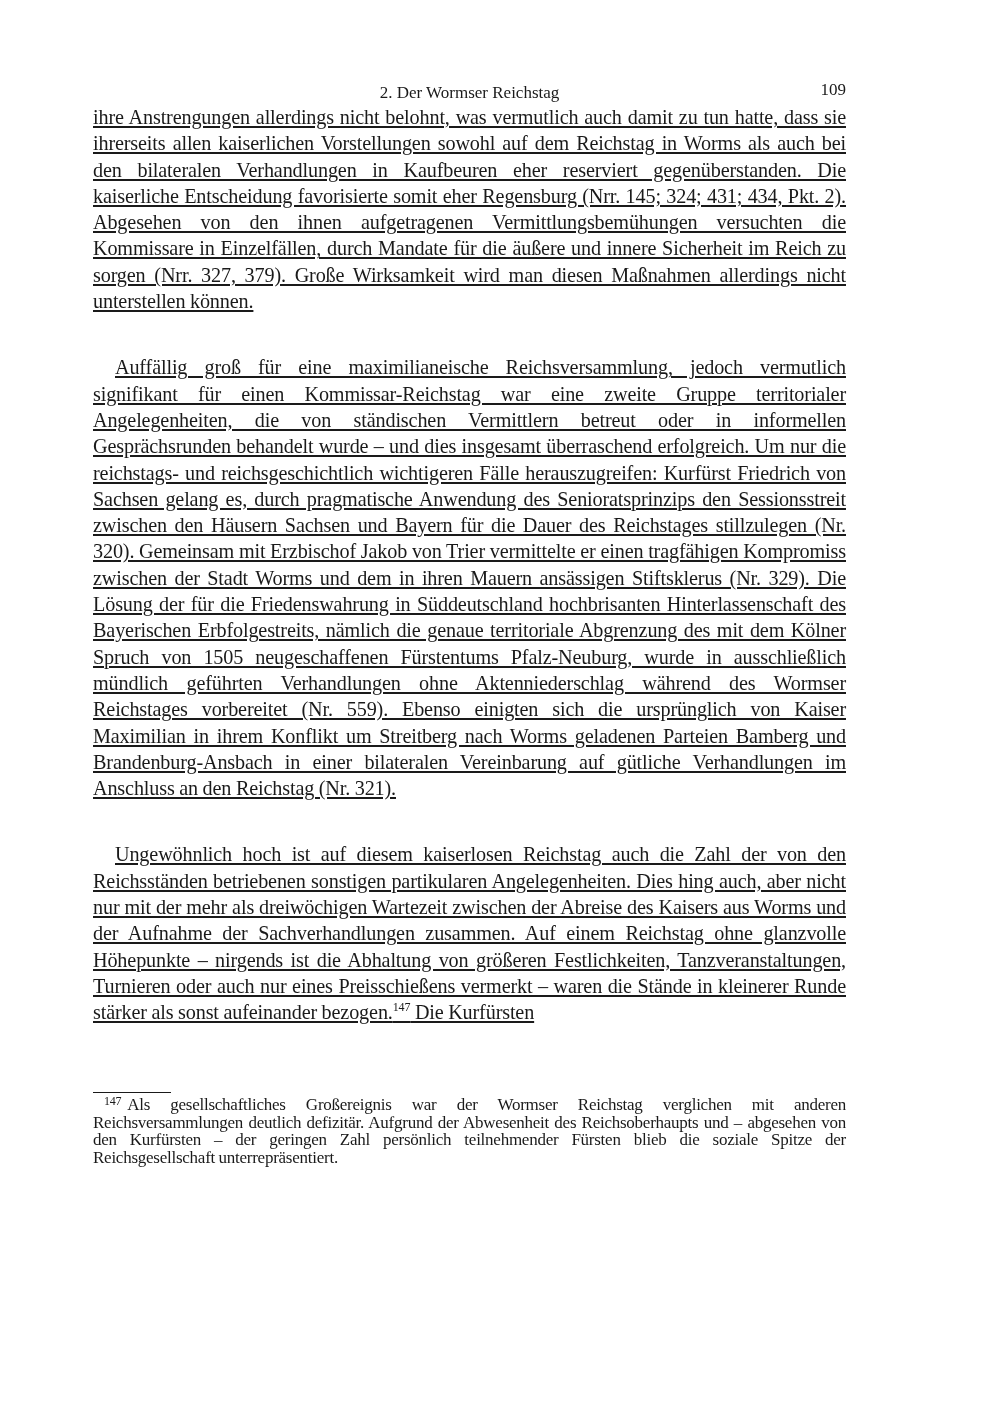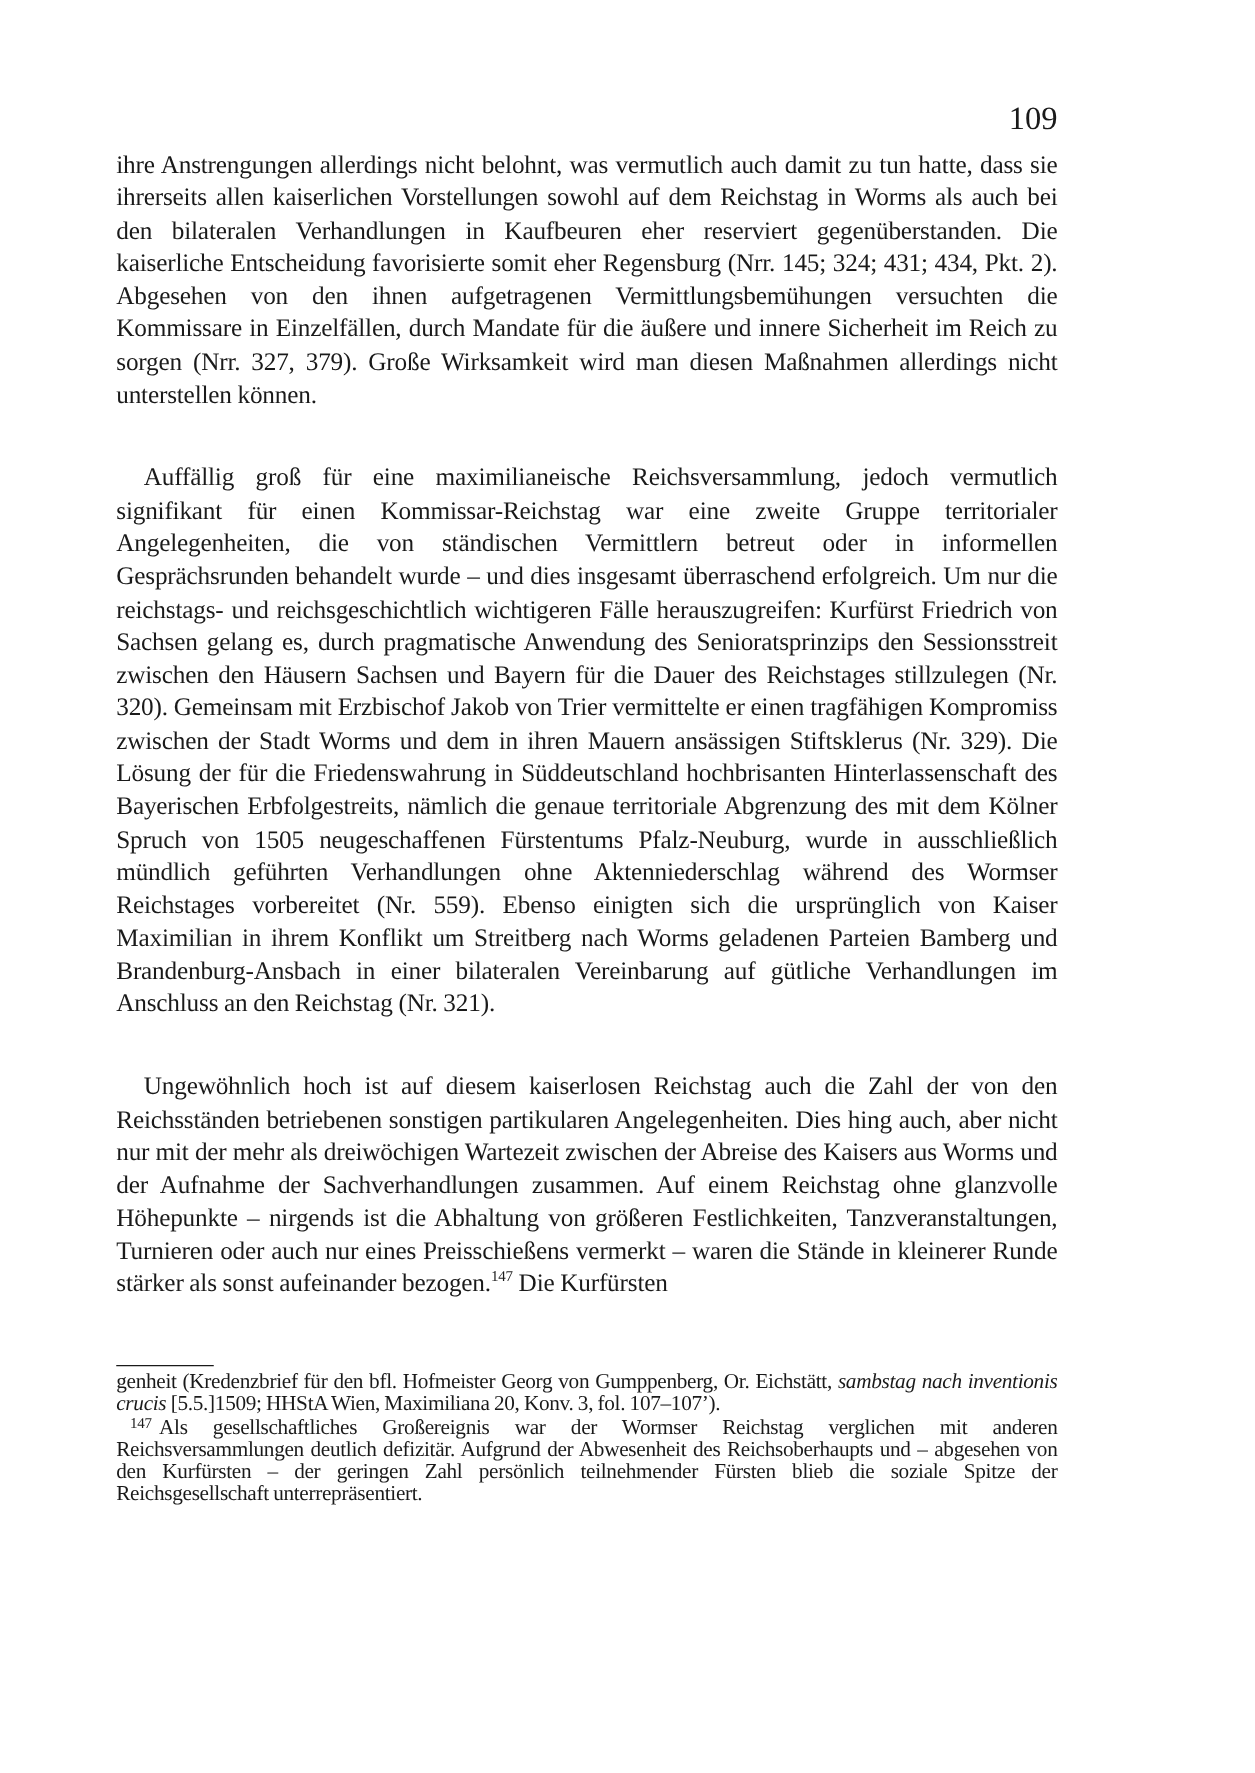--- a/index.html
+++ b/index.html
@@ -10,26 +10,26 @@
     color: #1a1a1a;
   }
   .running-head {
     position: absolute; top: 80px; left: 0; width: 753px; height: 28px;
   }
   .running-title {
     position: absolute; left: 0; width: 753px; text-align: center; top: 3px;
     font-size: 17px; letter-spacing: 0;
   }
   .page-number {
-    position: absolute; right: 0; top: 0; font-size: 26px;
+    position: absolute; right: 0; top: 0; font-size: 17px;
   }
   .body-text {
-    position: absolute; top: 119px; left: 0; width: 753px;
+    position: absolute; top: 104px; left: 0; width: 753px;
     font-size: 20.2px; line-height: 26.3px; text-align: justify;
-    letter-spacing: -0.15px; word-spacing: -0.3px;
+    letter-spacing: -0.15px; word-spacing: -0.3px; text-decoration: underline;
   }
   .body-text p { margin: 0; hyphens: manual; }
   .body-text p.indent { text-indent: 22px; margin-top: 40px; }
   .body-text p.first { text-indent: 0; }
   sup.fnref { font-size: 12px; line-height: 0; vertical-align: 8px; }
   .fn-rule {
     position: absolute; top: 1092px; left: 0; width: 78px; height: 0;
     border-top: 1.2px solid #1a1a1a;
   }
   .footnotes {
@@ -40,29 +40,29 @@
   .footnotes p { margin: 0 0 2px 0; }
   .footnotes .fn-num { font-size: 12px; vertical-align: 5px; line-height: 0; margin-left: 11px; margin-right: 6px; }
   .footnotes em { font-style: italic; }
 </style>
 </head>
 <body>
 
 <div class="page">
 
   <div class="running-head">
+    <div class="running-title">2. Der Wormser Reichstag</div>
     <div class="page-number">109</div>
   </div>
 
   <div class="body-text">
     <p class="first">ihre Anstrengungen allerdings nicht belohnt, was vermutlich auch damit zu tun hatte, dass sie ihrerseits allen kaiserlichen Vorstellungen sowohl auf dem Reichstag in Worms als auch bei den bilateralen Verhandlungen in Kaufbeuren eher reserviert gegenüberstanden. Die kaiserliche Entscheidung favorisierte somit eher Regensburg (Nrr. 145; 324; 431; 434, Pkt. 2). Abgesehen von den ihnen aufgetragenen Vermittlungsbemühungen versuchten die Kommissare in Einzelfällen, durch Mandate für die äußere und innere Sicherheit im Reich zu sorgen (Nrr. 327, 379). Große Wirksamkeit wird man diesen Maßnahmen allerdings nicht unterstellen können.</p>
     <p class="indent">Auffällig groß für eine maximilianeische Reichsversammlung, jedoch vermutlich signifikant für einen Kommissar-Reichstag war eine zweite Gruppe territorialer Angelegenheiten, die von ständischen Vermittlern betreut oder in informellen Gesprächsrunden behandelt wurde – und dies insgesamt überraschend erfolgreich. Um nur die reichstags- und reichsgeschichtlich wichtigeren Fälle herauszugreifen: Kurfürst Friedrich von Sachsen gelang es, durch pragmatische Anwendung des Senioratsprinzips den Sessionsstreit zwischen den Häusern Sachsen und Bayern für die Dauer des Reichstages stillzulegen (Nr. 320). Gemeinsam mit Erzbischof Jakob von Trier vermittelte er einen tragfähigen Kompromiss zwischen der Stadt Worms und dem in ihren Mauern ansässigen Stiftsklerus (Nr. 329). Die Lösung der für die Friedenswahrung in Süddeutschland hochbrisanten Hinterlassenschaft des Bayerischen Erbfolgestreits, nämlich die genaue territoriale Abgrenzung des mit dem Kölner Spruch von 1505 neugeschaffenen Fürstentums Pfalz-Neuburg, wurde in ausschließlich mündlich geführten Verhandlungen ohne Aktenniederschlag während des Wormser Reichstages vorbereitet (Nr. 559). Ebenso einigten sich die ursprünglich von Kaiser Maximilian in ihrem Konflikt um Streitberg nach Worms geladenen Parteien Bamberg und Brandenburg-Ansbach in einer bilateralen Vereinbarung auf gütliche Verhandlungen im Anschluss an den Reichstag (Nr. 321).</p>
     <p class="indent"><span>Ungewöhnlich hoch ist auf diesem kaiserlosen Reichstag auch die Zahl der von den Reichsständen betriebenen sonstigen partikularen Angelegenheiten. Dies hing auch, aber nicht nur mit der mehr als dreiwöchigen Wartezeit zwischen der Abreise des Kaisers aus Worms und der Aufnahme der Sachverhandlungen zusammen. Auf einem Reichstag ohne glanzvolle Höhepunkte – nirgends ist die Abhaltung von größeren Festlichkeiten, Tanzveranstaltungen, Turnieren oder auch nur eines Preisschießens vermerkt – waren die Stände in kleinerer Runde stärker als sonst aufeinander bezogen.</span><sup class="fnref">147</sup><span> Die Kurfürsten</span></p>
   </div>
 
   <div class="fn-rule"></div>
 
   <div class="footnotes">
-    <p><span>genheit (Kredenzbrief für den bfl. Hofmeister Georg von Gumppenberg, Or. Eichstätt, </span><em>sambstag nach inventionis crucis</em><span> [5.5.]1509; HHStA Wien, Maximiliana 20, Konv. 3, fol. 107–107’).</span></p>
     <p><span class="fn-num">147</span><span>Als gesellschaftliches Großereignis war der Wormser Reichstag verglichen mit anderen Reichsversammlungen deutlich defizitär. Aufgrund der Abwesenheit des Reichsoberhaupts und – abgesehen von den Kurfürsten – der geringen Zahl persönlich teilnehmender Fürsten blieb die soziale Spitze der Reichsgesellschaft unterrepräsentiert.</span></p>
   </div>
 
 </div>
 
 </body></html>

